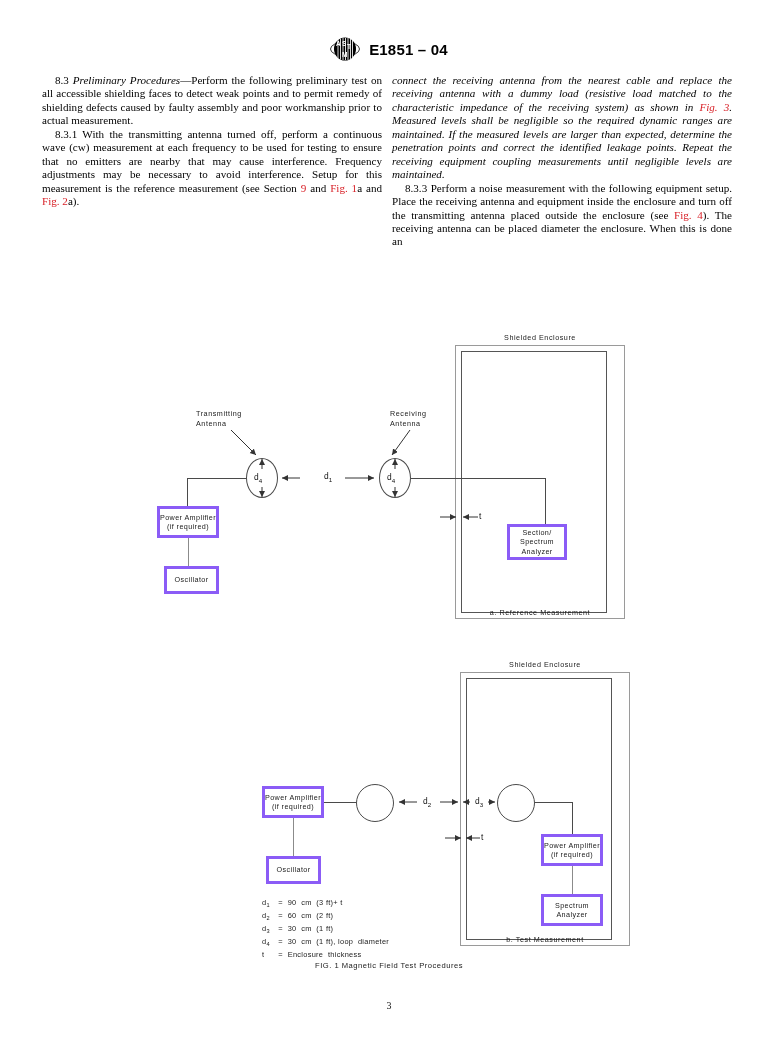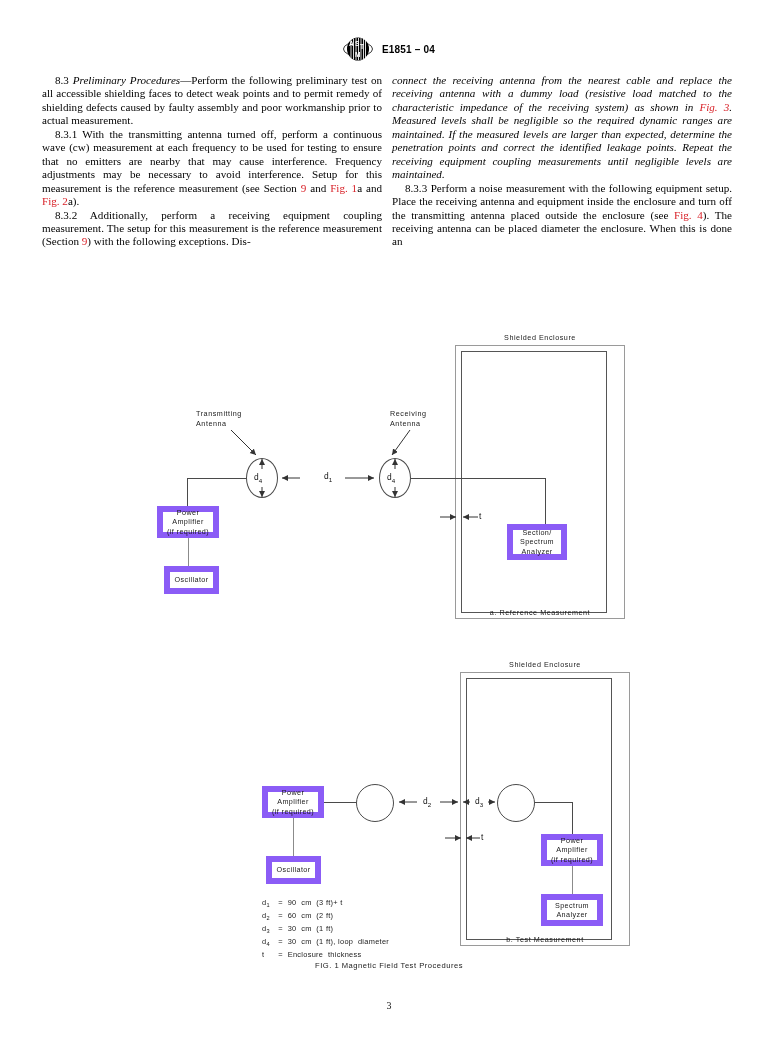--- a/index.html
+++ b/index.html
@@ -29,21 +29,21 @@
     gap: 9px;
   }
   #astm-logo {
     width: 30px;
     height: 26px;
     display: block;
   }
   #doc-designation {
     font-family: "Liberation Sans", sans-serif;
     font-weight: bold;
-    font-size: 10px;
+    font-size: 15px;
     letter-spacing: 0.2px;
   }
 
   
   #text-columns {
     position: absolute;
     top: 74px;
     left: 42px;
     width: 696px;
     display: flex;
@@ -81,21 +81,21 @@
     font-family: "Liberation Sans", sans-serif;
     font-size: 7.2px;
     letter-spacing: 0.55px;
     color: #1a1a1a;
     white-space: nowrap;
     line-height: 9.5px;
   }
   .dgm-label.center { text-align: center; }
   .box {
     position: absolute;
-    border: 6px solid #8b5cf6;
+    border: 3px solid #8b5cf6;
     background: #fff;
     box-sizing: border-box;
     display: flex;
     flex-direction: column;
     justify-content: center;
     align-items: center;
     font-family: "Liberation Sans", sans-serif;
     font-size: 7.2px;
     letter-spacing: 0.4px;
     color: #1a1a1a;
@@ -206,21 +206,20 @@
       <text x="24" y="42">M</text>
     </g>
   </svg>
   <span id="doc-designation">E1851 – 04</span>
 </div>
 
 <div id="text-columns">
   <div class="text-col" id="col-left">
       <p><span>8.3 </span><span class="it">Preliminary Procedures</span><span>—Perform the following preliminary test on all accessible shielding faces to detect weak points and to permit remedy of shielding defects caused by faulty assembly and poor workmanship prior to actual measurement.</span></p>
       <p><span>8.3.1 With the transmitting antenna turned off, perform a continuous wave (cw) measurement at each frequency to be used for testing to ensure that no emitters are nearby that may cause interference. Frequency adjustments may be necessary to avoid interference. Setup for this measurement is the reference measurement (see Section </span><span class="ref">9</span><span> and </span><span class="ref">Fig. 1</span><span>a and </span><span class="ref">Fig. 2</span><span>a).</span></p>
-      <p><span>8.3.2 Additionally, perform a receiving equipment coupling measurement. The setup for this measurement is the reference measurement (Section </span><span class="ref">9</span><span>) with the following exceptions. Dis-</span></p>
     </div>
   <div class="text-col" id="col-right">
       <p class="cont"><span>connect the receiving antenna from the nearest cable and replace the receiving antenna with a dummy load (resistive load matched to the characteristic impedance of the receiving system) as shown in </span><span class="ref">Fig. 3</span><span>. Measured levels shall be negligible so the required dynamic ranges are maintained. If the measured levels are larger than expected, determine the penetration points and correct the identified leakage points. Repeat the receiving equipment coupling measurements until negligible levels are maintained.</span></p>
       <p><span>8.3.3 Perform a noise measurement with the following equipment setup. Place the receiving antenna and equipment inside the enclosure and turn off the transmitting antenna placed outside the enclosure (see </span><span class="ref">Fig. 4</span><span>). The receiving antenna can be placed diameter the enclosure. When this is done an</span></p>
     </div>
 </div>
 
 <div id="figure-1">
 
   <div class="dgm-label center" style="left:455px; top:15px; width:170px;">Shielded Enclosure</div>

